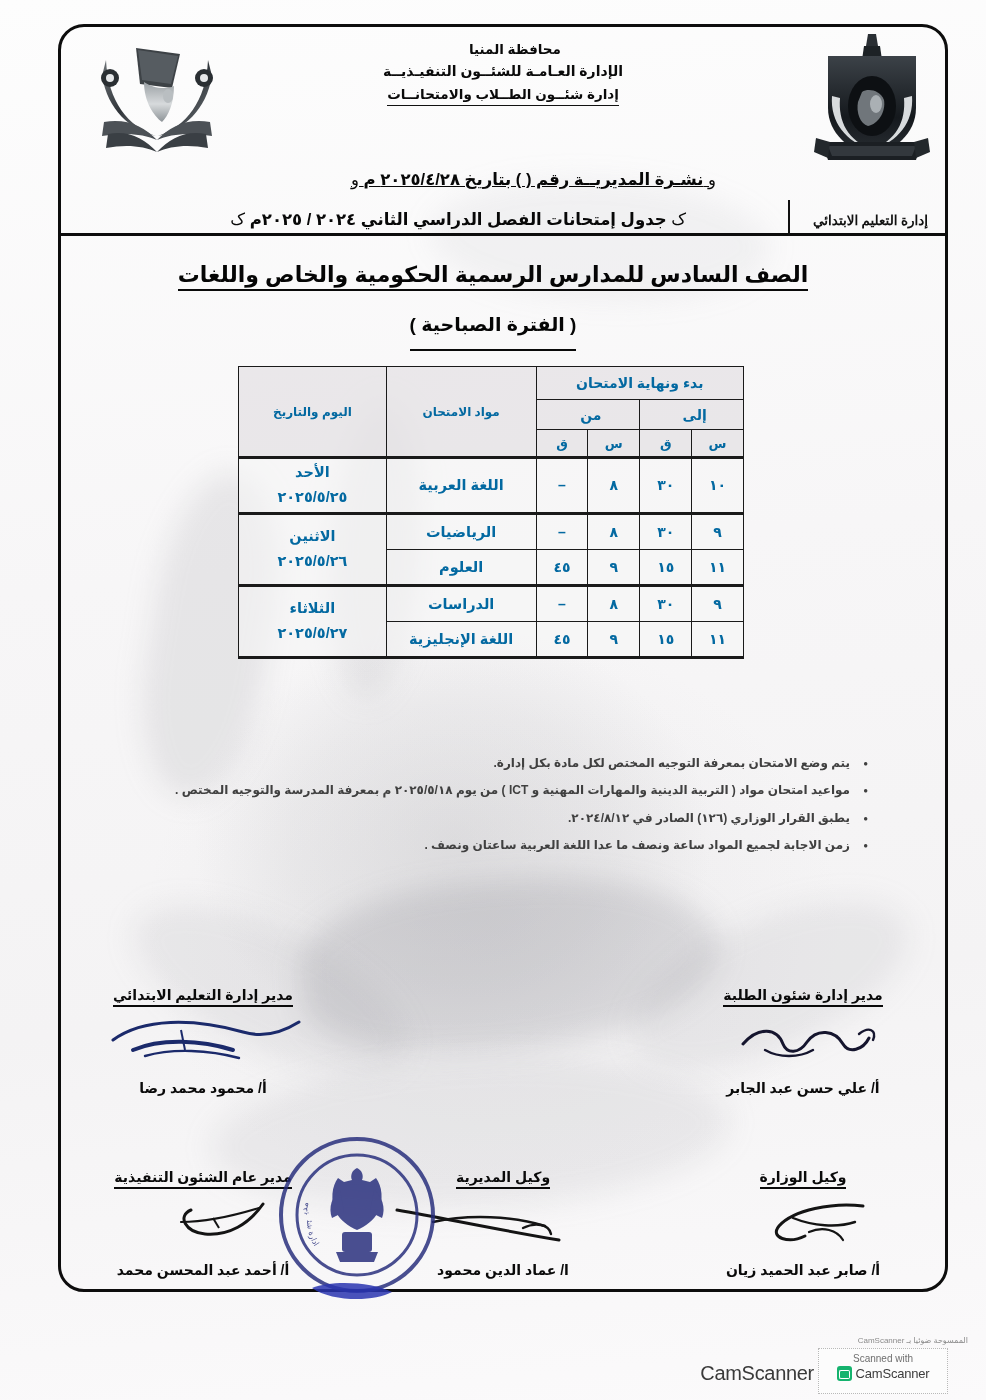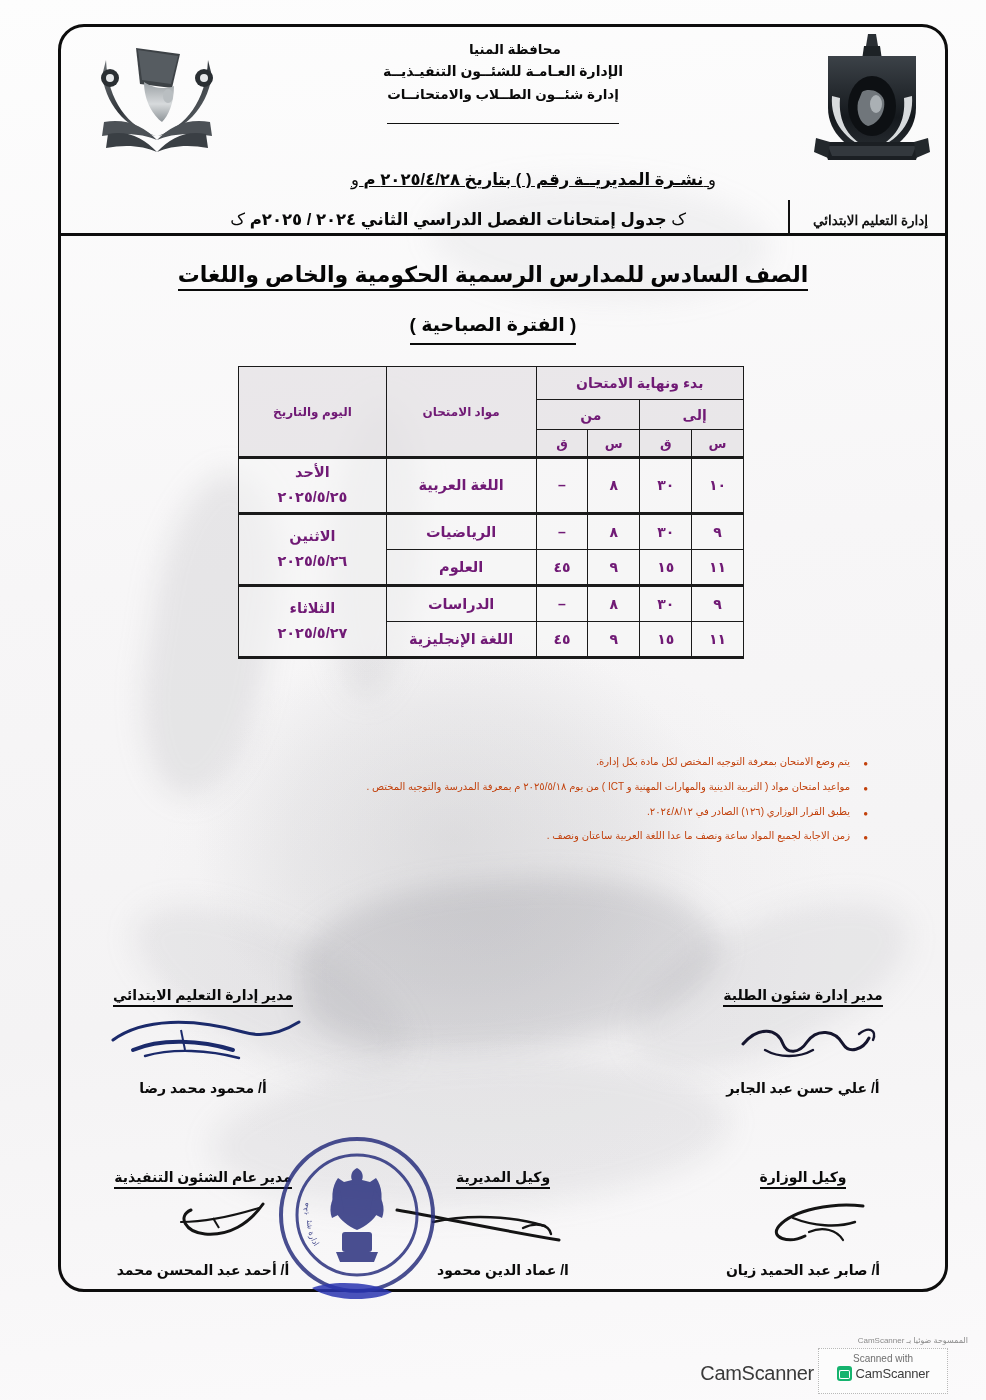--- a/index.html
+++ b/index.html
@@ -64,21 +64,21 @@
   }
   .header-center .hline {
     font-weight: bold;
     color: #0a0a0a;
     letter-spacing: 0.5px;
     display: block;
   }
   .hl1 { font-size: 13.5px; margin-left: 24px; }
   .hl2 { font-size: 15px; }
   .hl3 { font-size: 14px; }
-  .hl4 { font-size: 13.5px; border-bottom: 1.5px solid #111; display: inline-block !important; padding-bottom: 18px; }
+  .hl4 { font-size: 13.5px; border-bottom: 1.5px solid #111; display: inline-block !important; padding-bottom: 0; }
 
   
   .emblem-left {
     position: absolute;
     left: 24px; top: 6px;
     width: 150px; height: 150px;
   }
   
   .emblem-right {
     position: absolute;
@@ -124,39 +124,39 @@
   }
   .title-main span { border-bottom: 2.5px solid #0a0a0a; padding-bottom: 2px; }
   .title-sub {
     position: absolute;
     left: 0; right: 0; top: 313px;
     text-align: center;
     font-size: 19px;
     font-weight: bold;
     color: #050505;
   }
-  .title-sub span { border-bottom: 2px solid #0a0a0a; padding-bottom: 8px; }
+  .title-sub span { border-bottom: 2px solid #0a0a0a; padding-bottom: 14px; }
 
   
   .exam-table-wrap {
     position: absolute;
     left: 238px; top: 366px;
     width: 506px;
   }
   table.exam {
     border-collapse: collapse;
     width: 100%;
     background: transparent;
   }
   table.exam th, table.exam td {
     border: 1.5px solid #1a1a1a;
     text-align: center;
     vertical-align: middle;
     font-weight: bold;
-    color: #701a75;
+    color: #0369a1;
     background: rgba(246,245,246,0.55);
   }
   table.exam th {
     background: rgba(228,226,228,0.75);
   }
   th.group-head { font-size: 14px; height: 33px; }
   th.sub-head   { font-size: 14px; height: 30px; padding-left: 7px; }
   th.unit-head  { font-size: 13px; height: 28px; }
   th.side-head  { font-size: 12px; }
   td.subject { font-size: 14.5px; height: 36px; width: 150px; }
@@ -168,23 +168,23 @@
   
   .notes {
     position: absolute;
     right: 118px; top: 756px;
     width: 790px;
     list-style: none;
     margin: 0; padding: 0;
     text-align: right;
   }
   .notes li {
-    font-size: 10px;
-    font-weight: normal;
-    color: #c2410c;
+    font-size: 12px;
+    font-weight: bold;
+    color: #404040;
     line-height: 1.28;
     margin-bottom: 12px;
     position: relative;
     padding-right: 18px;
   }
   .notes li::before {
     content: "●";
     position: absolute;
     right: 0; top: 0;
     font-size: 8px;

